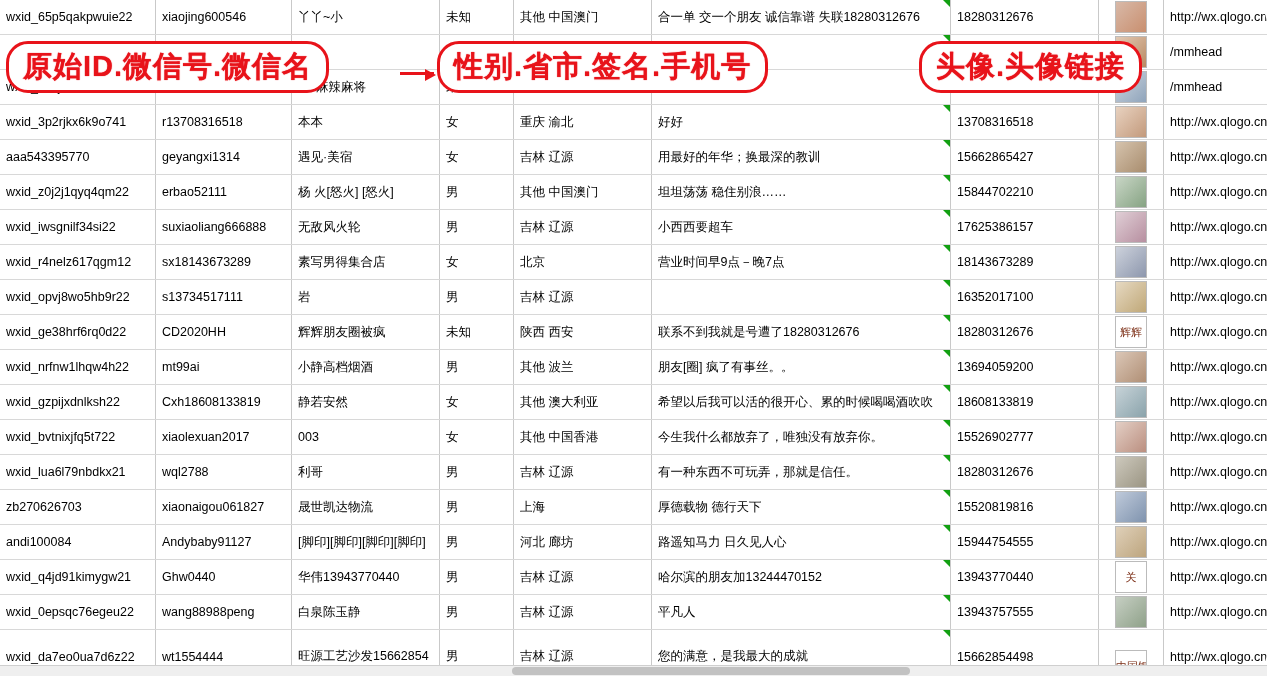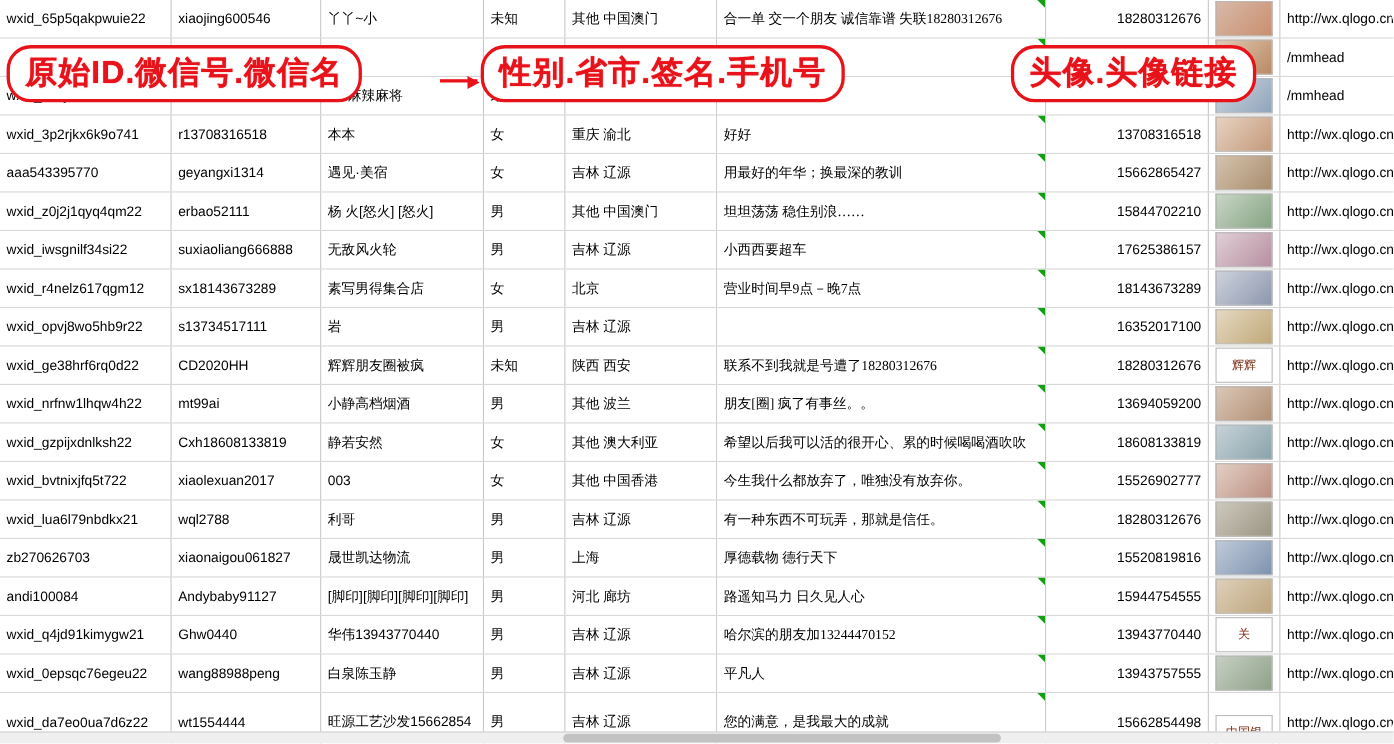--- a/index.html
+++ b/index.html
@@ -41,39 +41,39 @@
     white-space: nowrap;
     overflow: hidden;
     background: #ffffff;
   }
   td.c-origid   { width: 143px; }
   td.c-wxid     { width: 123px; }
   td.c-nick     { width: 135px; }
   td.c-gender   { width: 61px; }
   td.c-region   { width: 125px; }
   td.c-sign     { width: 286px; }
-  td.c-phone    { width: 135px; text-align: right; }
+  td.c-phone    { width: 135px; }
   td.c-avatar   { width: 52px; padding: 0; text-align: center; }
   td.c-link     { width: 207px; color: #000; }
 
   
-  td.c-sign { position: relative; font-family: Liberation Serif, serif; }
+  td.c-sign { position: relative; }
   td.c-sign .flag {
     position: absolute;
     top: 0;
     right: 0;
     width: 0;
     height: 0;
     border-top: 7px solid #12a012;
     border-left: 7px solid transparent;
   }
 
   
   .avatar {
-    width: 52px;
+    width: 32px;
     height: 32px;
     margin: 1px auto;
     display: block;
     border: 1px solid #bbb;
     box-sizing: border-box;
     overflow: hidden;
     position: relative;
   }
   .avatar .t {
     position: absolute;

